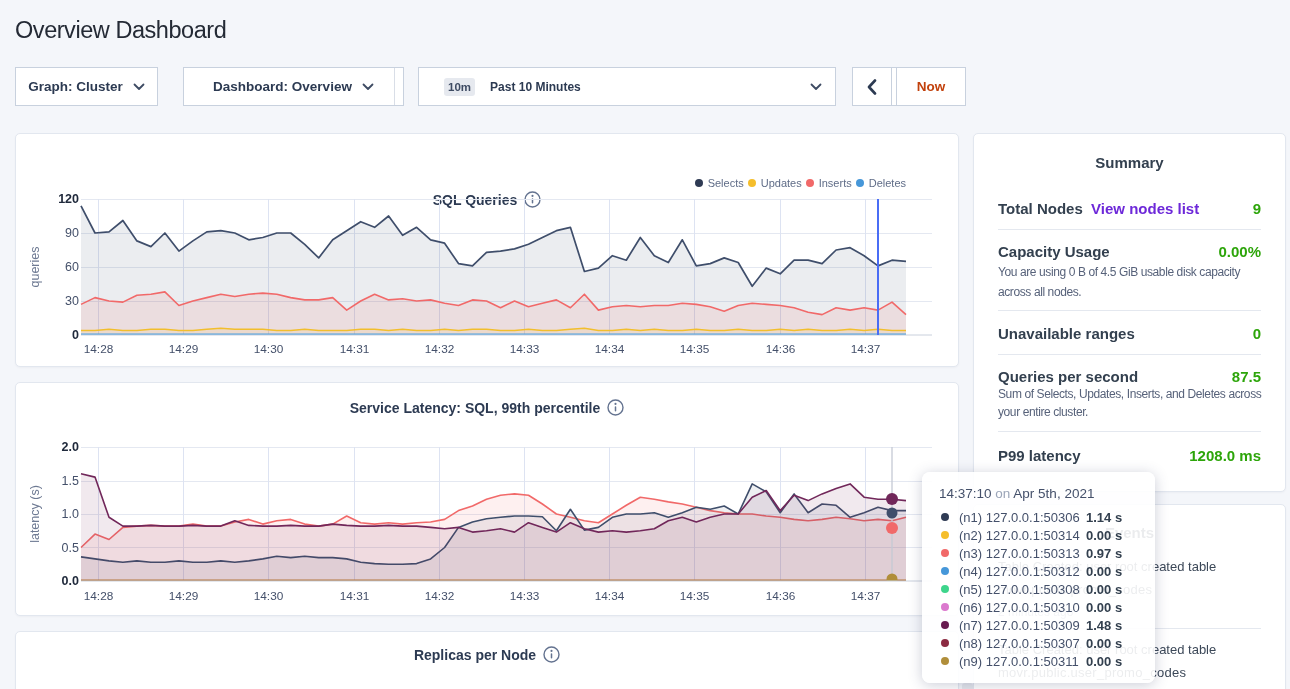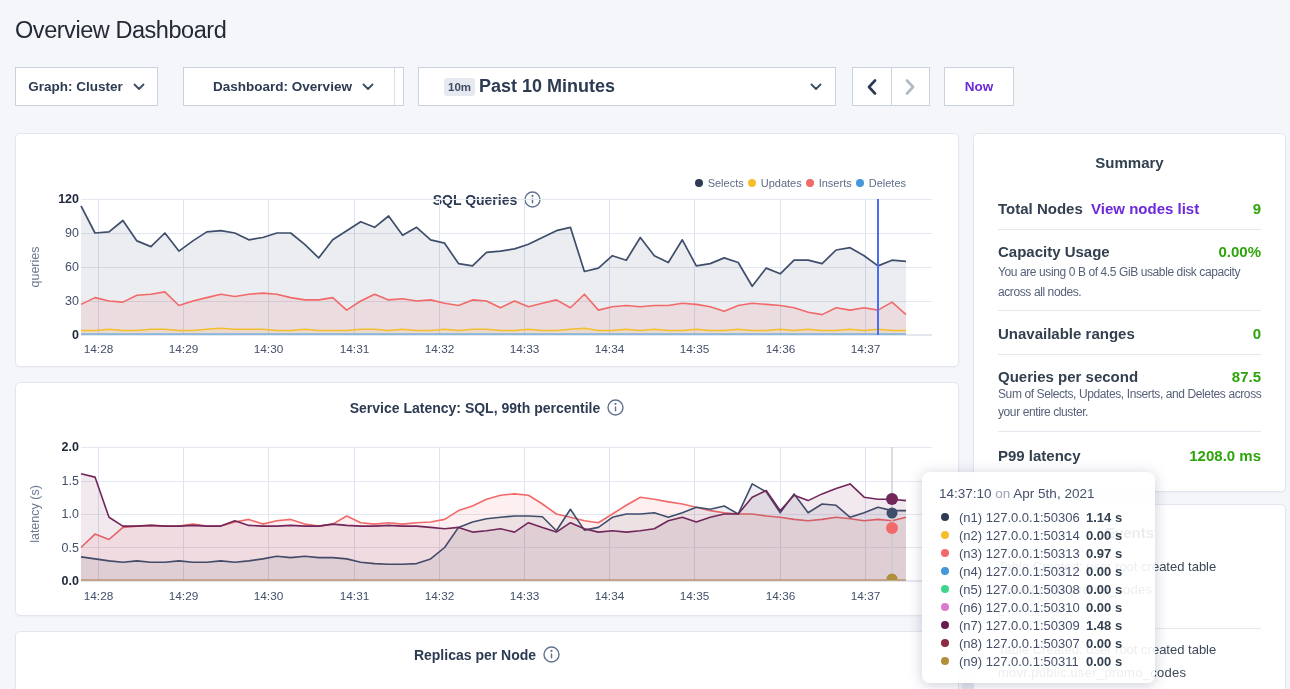--- a/index.html
+++ b/index.html
@@ -40,39 +40,39 @@
 <div class="btn" style="left:15px; width:143px;">Graph: Cluster<svg width="12" height="8" viewBox="0 0 12 8" style="margin-left:10px">
       <polyline points="1.5,1.5 6,6 10.5,1.5" fill="none" stroke="#3E4B63" stroke-width="1.8" stroke-linecap="round" stroke-linejoin="round"></polyline>
     </svg></div>
 <div class="btn" style="left:183px; width:221px;">Dashboard: Overview<svg width="12" height="8" viewBox="0 0 12 8" style="margin-left:10px">
       <polyline points="1.5,1.5 6,6 10.5,1.5" fill="none" stroke="#3E4B63" stroke-width="1.8" stroke-linecap="round" stroke-linejoin="round"></polyline>
     </svg></div>
 <div class="abs" style="left:394px; top:68px; width:1px; height:37px; background:#D9DEE7;"></div>
 
 <div class="btn" style="left:418px; width:418px; justify-content:flex-start; padding-left:9px;">
   <span style="background:#E6E9EF; border-radius:3px; padding:3px 4px; font-size:11.5px; color:#3E4B63; font-weight:700;margin-left:16px;">10m</span>
-  <span style="margin-left:4px; font-size:18px;">Past 10 Minutes</span>
+  <span style="margin-left:15px; font-size:12px;">Past 10 Minutes</span>
   <svg width="12" height="8" viewBox="0 0 12 8" style="position:absolute; right:13px;">
    <polyline points="1.5,1.5 6,6 10.5,1.5" fill="none" stroke="#3E4B63" stroke-width="1.8" stroke-linecap="round" stroke-linejoin="round"></polyline>
     </svg>
 </div>
 
 <div class="btn" style="left:852px; width:78px; padding:0;">
   <div style="flex:1; height:100%; display:flex; align-items:center; justify-content:center; border-right:1px solid #C8D1DE;">
     <svg width="10" height="16" viewBox="0 0 10 16">
         <polyline points="8,1.5 2,8 8,14.5" fill="none" stroke="#2C3A52" stroke-width="2.6" stroke-linecap="round" stroke-linejoin="round"></polyline>
       </svg>
   </div>
   <div style="flex:1; height:100%; display:flex; align-items:center; justify-content:center;">
     <svg width="10" height="16" viewBox="0 0 10 16">
         <polyline points="2,1.5 8,8 2,14.5" fill="none" stroke="#B0B9C7" stroke-width="2.6" stroke-linecap="round" stroke-linejoin="round"></polyline>
       </svg>
   </div>
 </div>
-<div class="btn" style="left:944px; width:70px; color:#6d28d9;">Now</div>
+<div class="btn" style="left:896px; width:70px; color:#c2410c;">Now</div>
 
 <div class="card" style="left:15px; top:133px; width:944px; height:234px;">
   <div class="ctitle" style="top:22px;margin-top:35px;">SQL Queries <svg class="ii" width="17" height="17" viewBox="0 0 17 17">
         <circle cx="8.5" cy="8.5" r="7.5" fill="none" stroke="#647390" stroke-width="1.4"></circle>
         <rect x="7.75" y="7.2" width="1.5" height="5.2" rx="0.75" fill="#647390"></rect>
         <circle cx="8.5" cy="4.9" r="1.05" fill="#647390"></circle>
       </svg></div>
   <div class="legend" style="top:43px;">
     <span class="it"><span class="d" style="background:#2F3B54"></span>Selects</span>
     <span class="it"><span class="d" style="background:#F5BE2C"></span>Updates</span>

